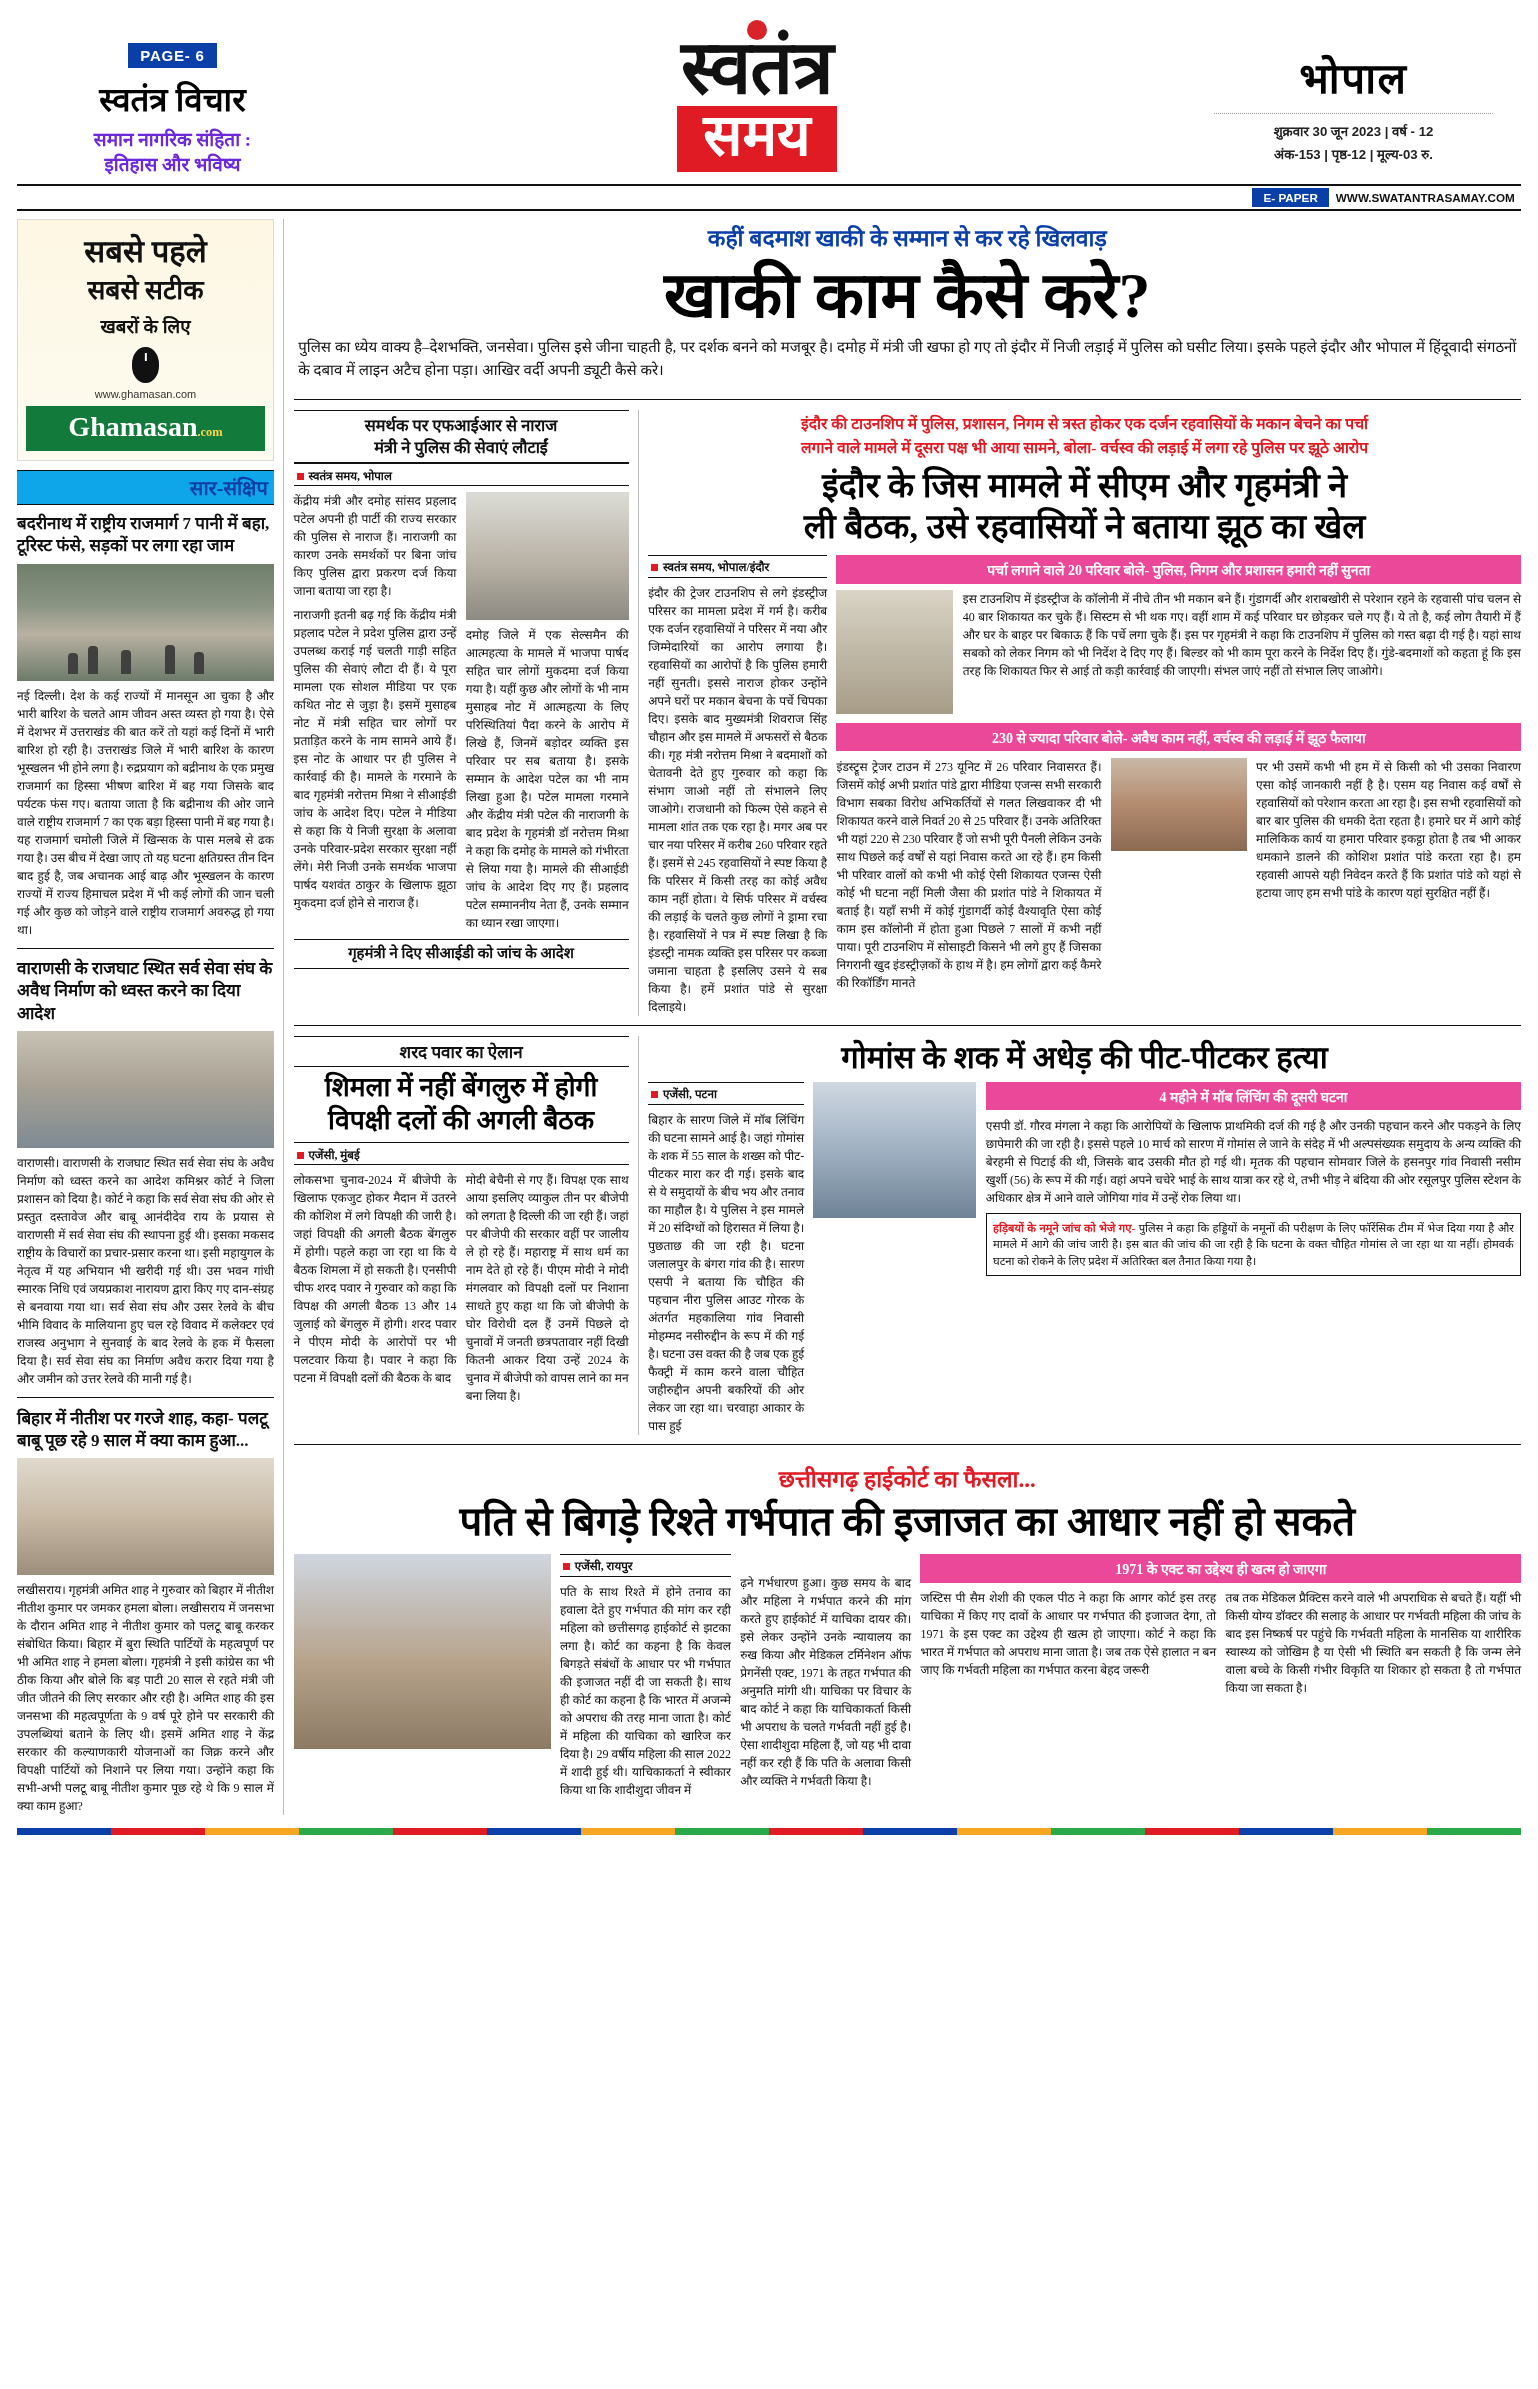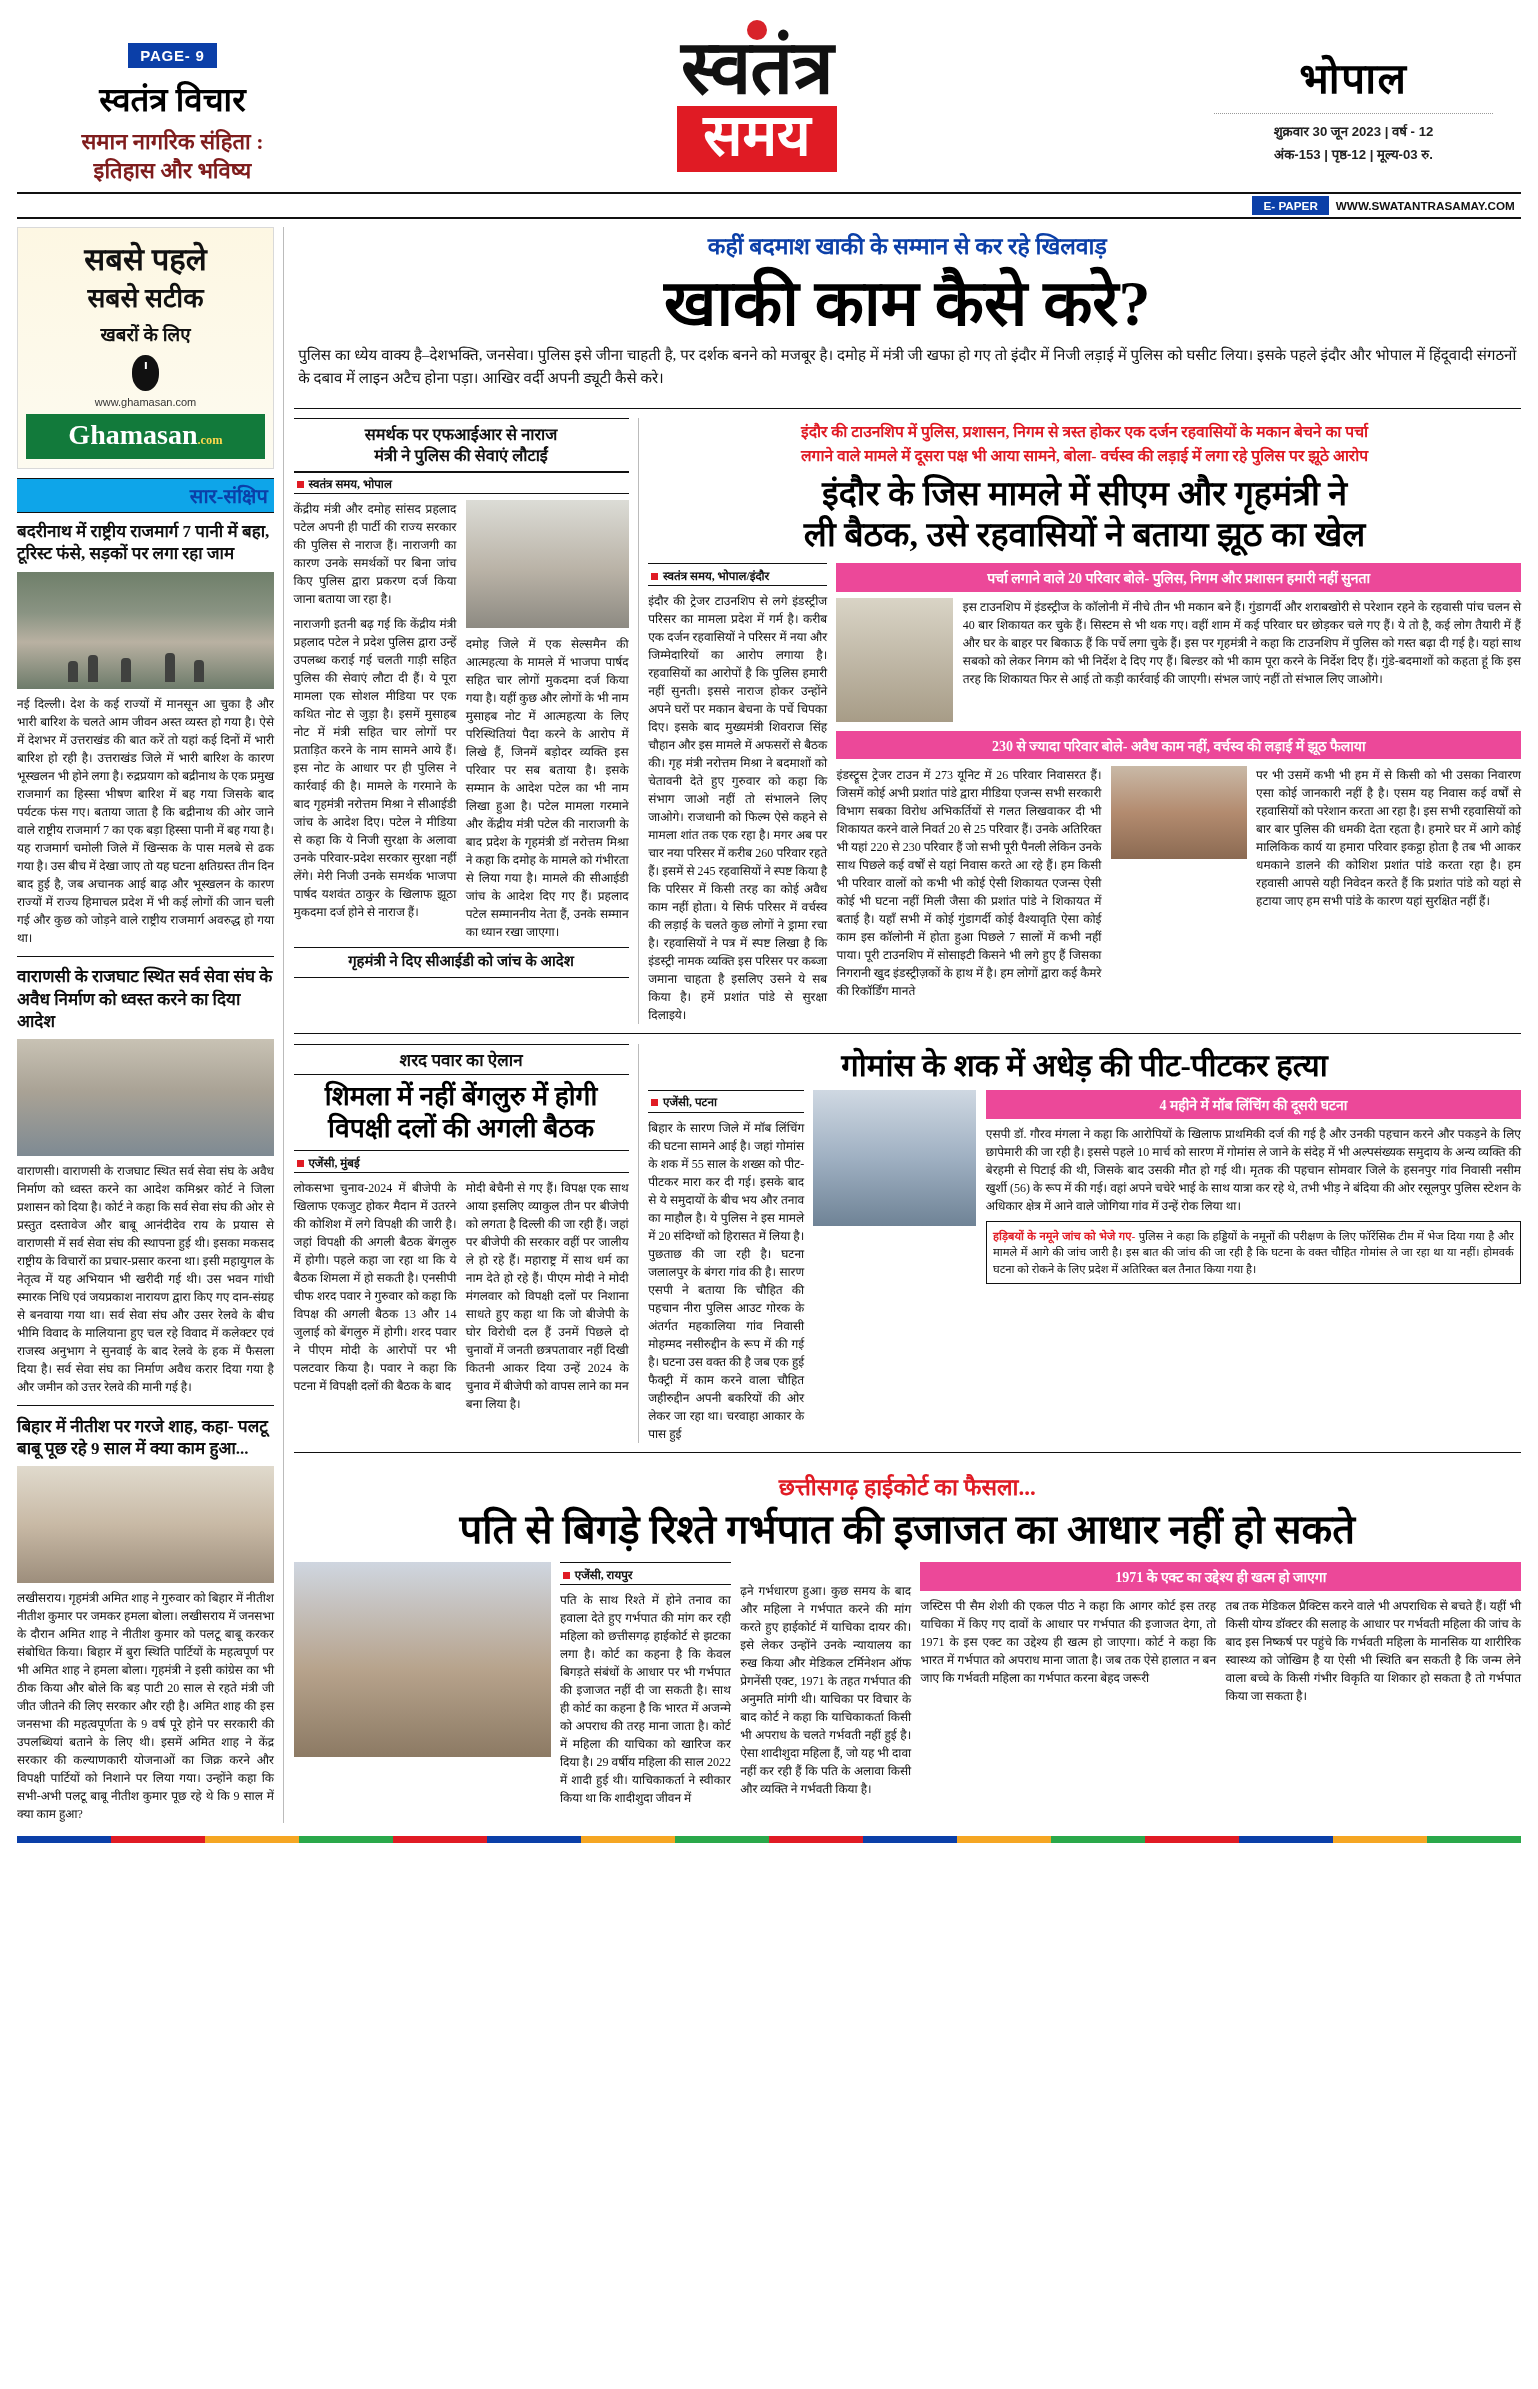--- a/index.html
+++ b/index.html
@@ -36,24 +36,24 @@
   }
   .mast-left .title-hi {
     font-family: "Liberation Serif", serif;
     font-size: 33px;
     font-weight: bold;
     margin: 7.8px 0 6.2px 0;
     color: #000;
   }
   .mast-left .sub1 {
     font-family: "Liberation Serif", serif;
-    font-size: 22px;
+    font-size: 19px;
     font-weight: bold;
     line-height: 1.35;
-    color: #7f1d1d;
+    color: #6d28d9;
   }
   .mast-center { flex: 1; text-align: center; position: relative; }
   .logo-top {
     font-family: "Liberation Serif", serif;
     font-weight: bold;
     font-size: 75px;
     line-height: 0.96;
     letter-spacing: -0.8px;
     color: #111;
   }
@@ -215,21 +215,21 @@
   .colorbar { display:flex; height:7.8px; margin-top:12.4px; }
   .colorbar i { flex:1; display:block; }
 </style>
 </head>
 <body>
 
 <div class="page">
 
   <div class="masthead">
     <div class="mast-left">
-      <div class="page-badge">PAGE- 9</div>
+      <div class="page-badge">PAGE- 6</div>
       <div class="title-hi">स्वतंत्र विचार</div>
       <div class="sub1">समान नागरिक संहिता :</div>
       <div class="sub1">इतिहास और भविष्य</div>
     </div>
 
     <div class="mast-center">
       <span class="logo-dot"></span>
       <div class="logo-top">स्वतंत्र</div>
       <div class="logo-bottom">समय</div>
     </div>

